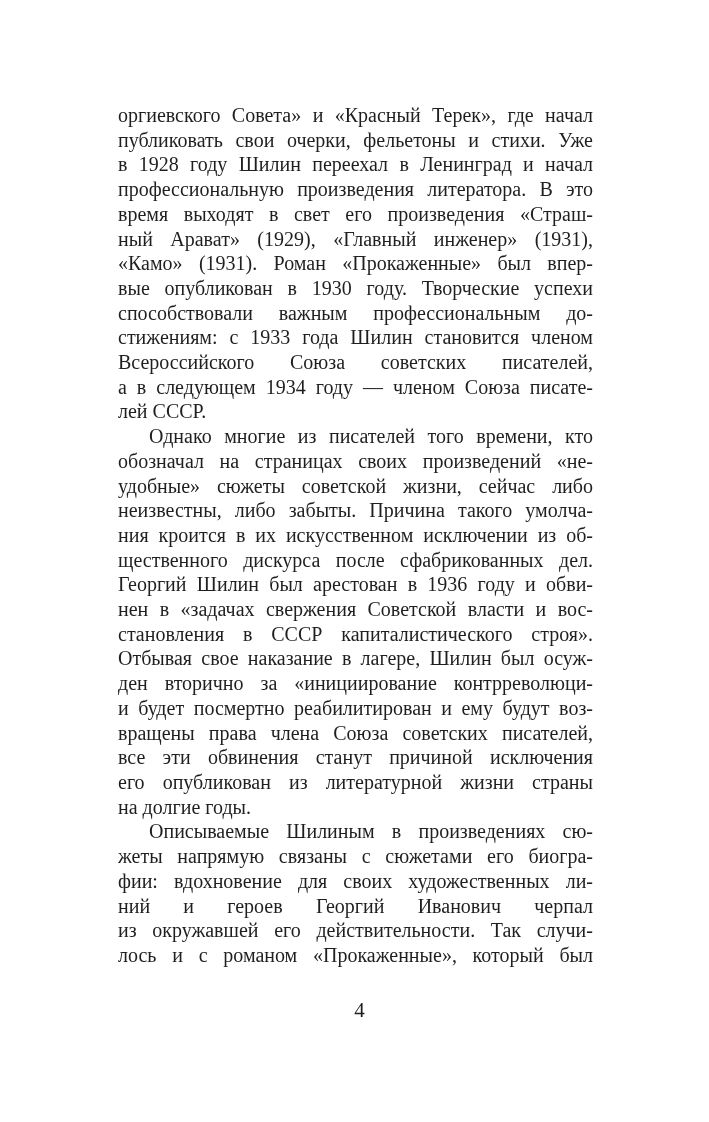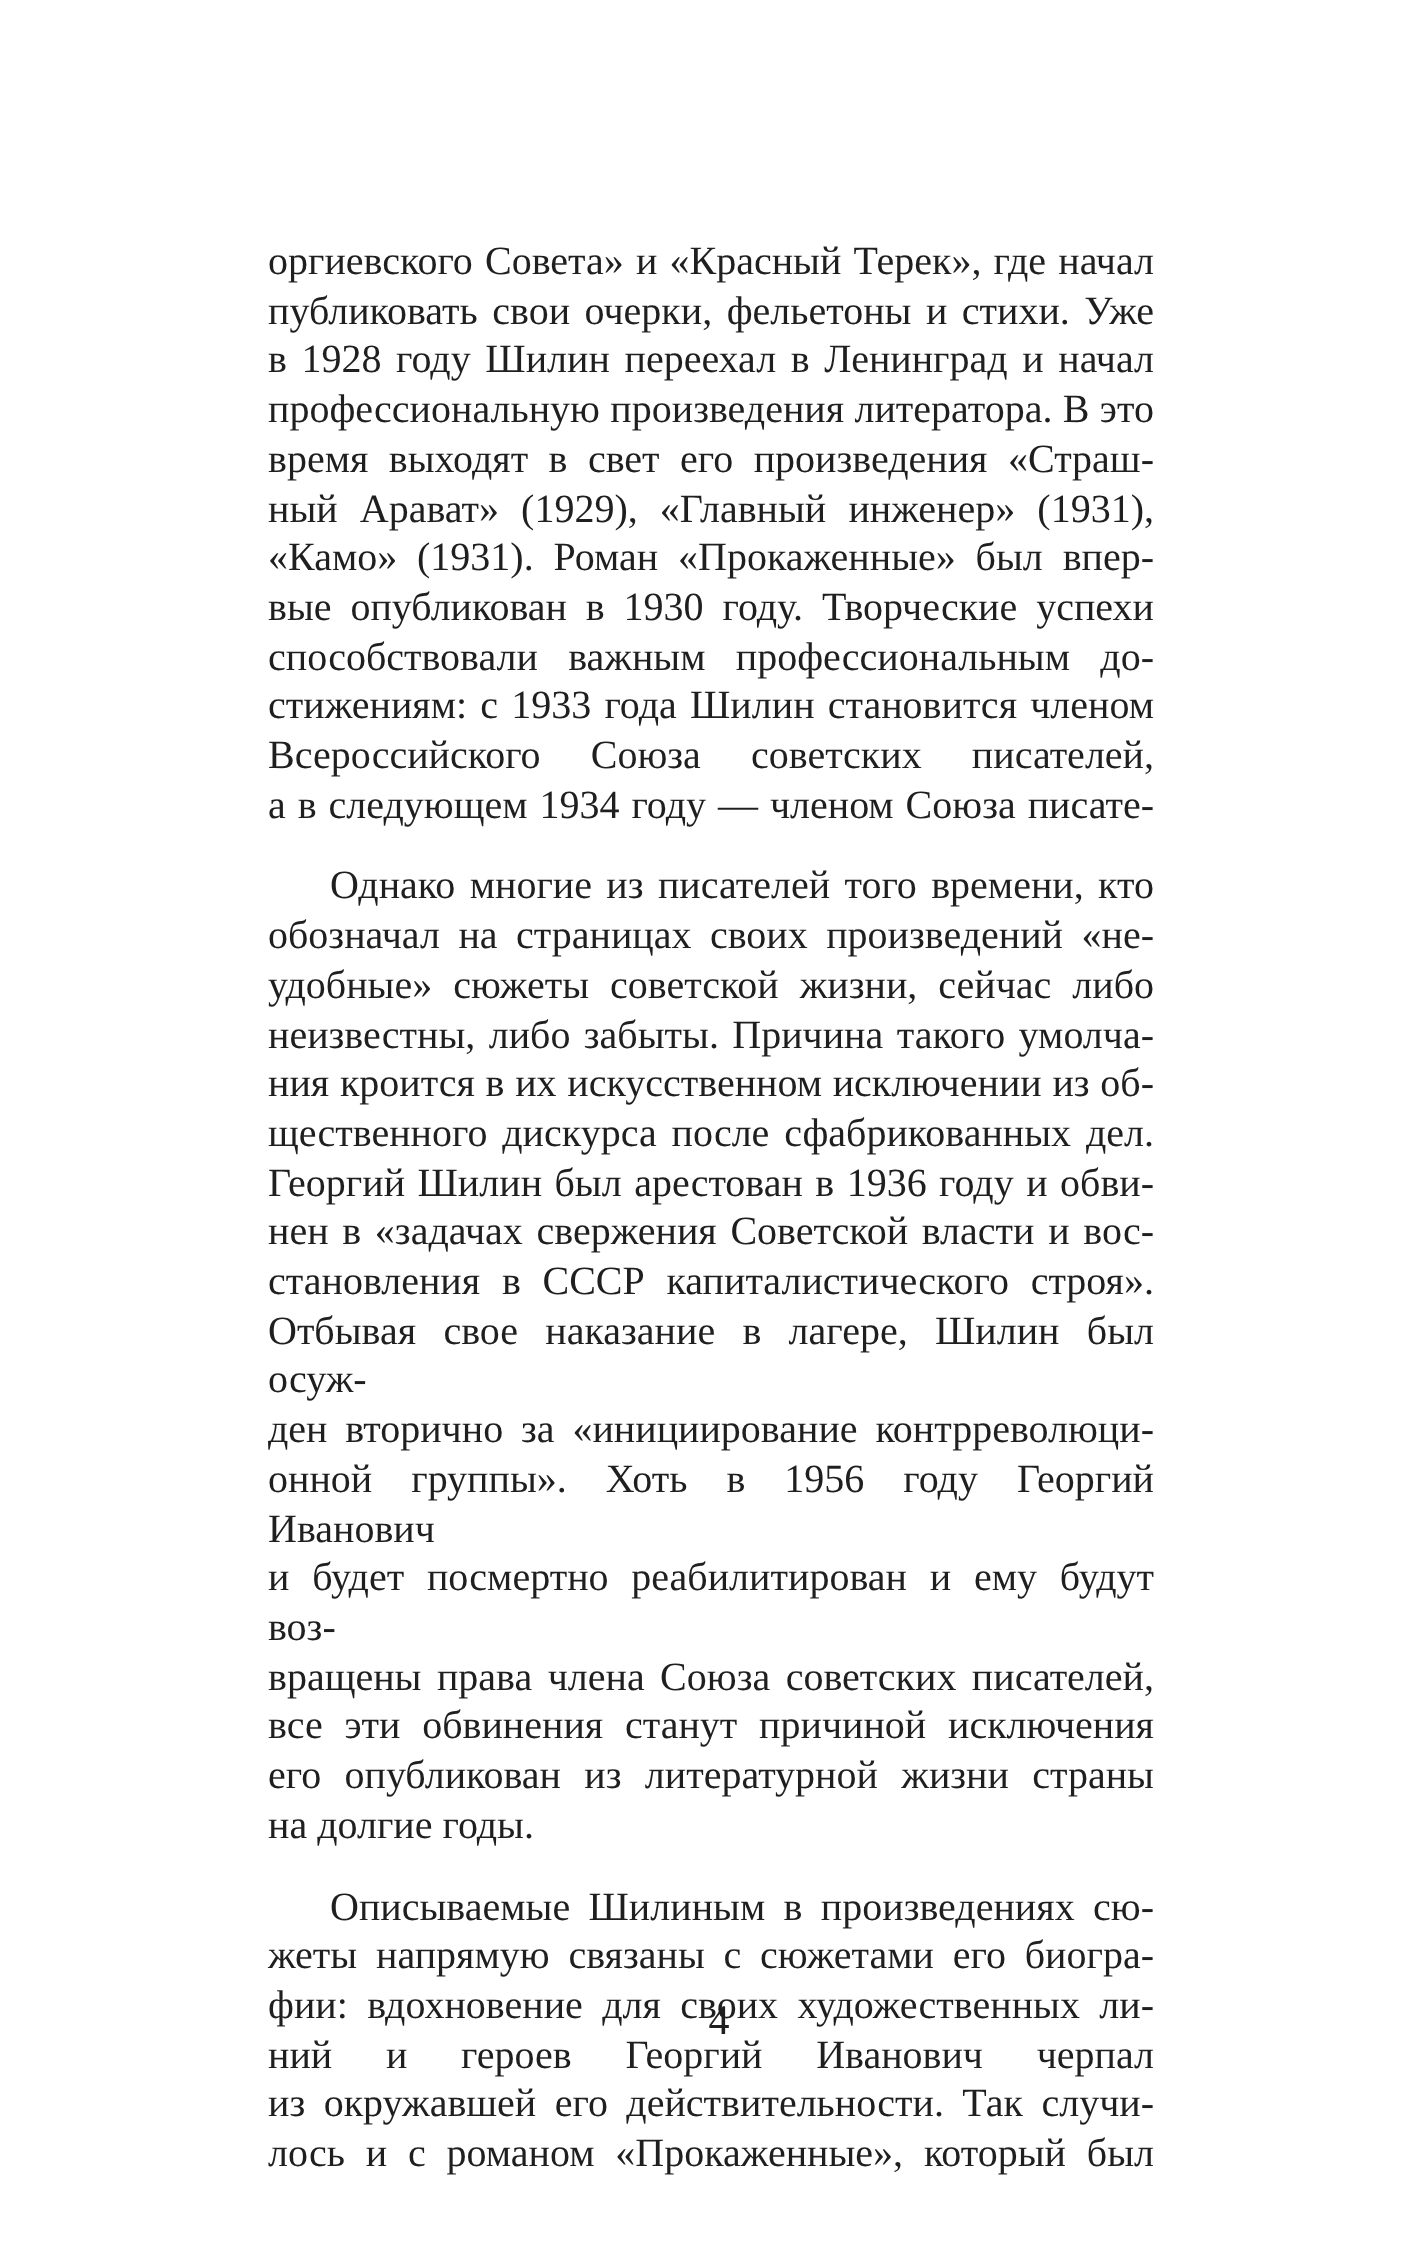--- a/index.html
+++ b/index.html
@@ -21,21 +21,21 @@
   }
   .text-block {
     position: absolute;
     left: 118px;
     top: 103px;
     width: 475px;
     font-size: 20px;
     line-height: 24.7px;
   }
   .paragraph {
-    margin: 16px;
+    margin: 0;
     padding: 0;
   }
   .line {
     text-align: justify;
     text-align-last: justify;
     white-space: normal;
   }
   .line.final {
     text-align-last: left;
   }
@@ -64,34 +64,34 @@
         <div class="line">в 1928 году Шилин переехал в Ленинград и начал</div>
         <div class="line">профессиональную произведения литератора. В это</div>
         <div class="line">время выходят в свет его произведения «Страш-</div>
         <div class="line">ный Арават» (1929), «Главный инженер» (1931),</div>
         <div class="line">«Камо» (1931). Роман «Прокаженные» был впер-</div>
         <div class="line">вые опубликован в 1930 году. Творческие успехи</div>
         <div class="line">способствовали важным профессиональным до-</div>
         <div class="line">стижениям: с 1933 года Шилин становится членом</div>
         <div class="line">Всероссийского Союза советских писателей,</div>
         <div class="line">а в следующем 1934 году — членом Союза писате-</div>
+        <div class="line final">лей СССР.</div>
       </div>
       <div class="paragraph">
         <div class="line indent">Однако многие из писателей того времени, кто</div>
         <div class="line">обозначал на страницах своих произведений «не-</div>
         <div class="line">удобные» сюжеты советской жизни, сейчас либо</div>
         <div class="line">неизвестны, либо забыты. Причина такого умолча-</div>
         <div class="line">ния кроится в их искусственном исключении из об-</div>
         <div class="line">щественного дискурса после сфабрикованных дел.</div>
         <div class="line">Георгий Шилин был арестован в 1936 году и обви-</div>
         <div class="line">нен в «задачах свержения Советской власти и вос-</div>
         <div class="line">становления в СССР капиталистического строя».</div>
         <div class="line">Отбывая свое наказание в лагере, Шилин был осуж-</div>
         <div class="line">ден вторично за «инициирование контрреволюци-</div>
-        <div class="line">онной группы». Хоть в 1956 году Георгий Иванович</div>
         <div class="line">и будет посмертно реабилитирован и ему будут воз-</div>
         <div class="line">вращены права члена Союза советских писателей,</div>
         <div class="line">все эти обвинения станут причиной исключения</div>
         <div class="line">его опубликован из литературной жизни страны</div>
         <div class="line final">на долгие годы.</div>
       </div>
       <div class="paragraph">
         <div class="line indent">Описываемые Шилиным в произведениях сю-</div>
         <div class="line">жеты напрямую связаны с сюжетами его биогра-</div>
         <div class="line">фии: вдохновение для своих художественных ли-</div>

